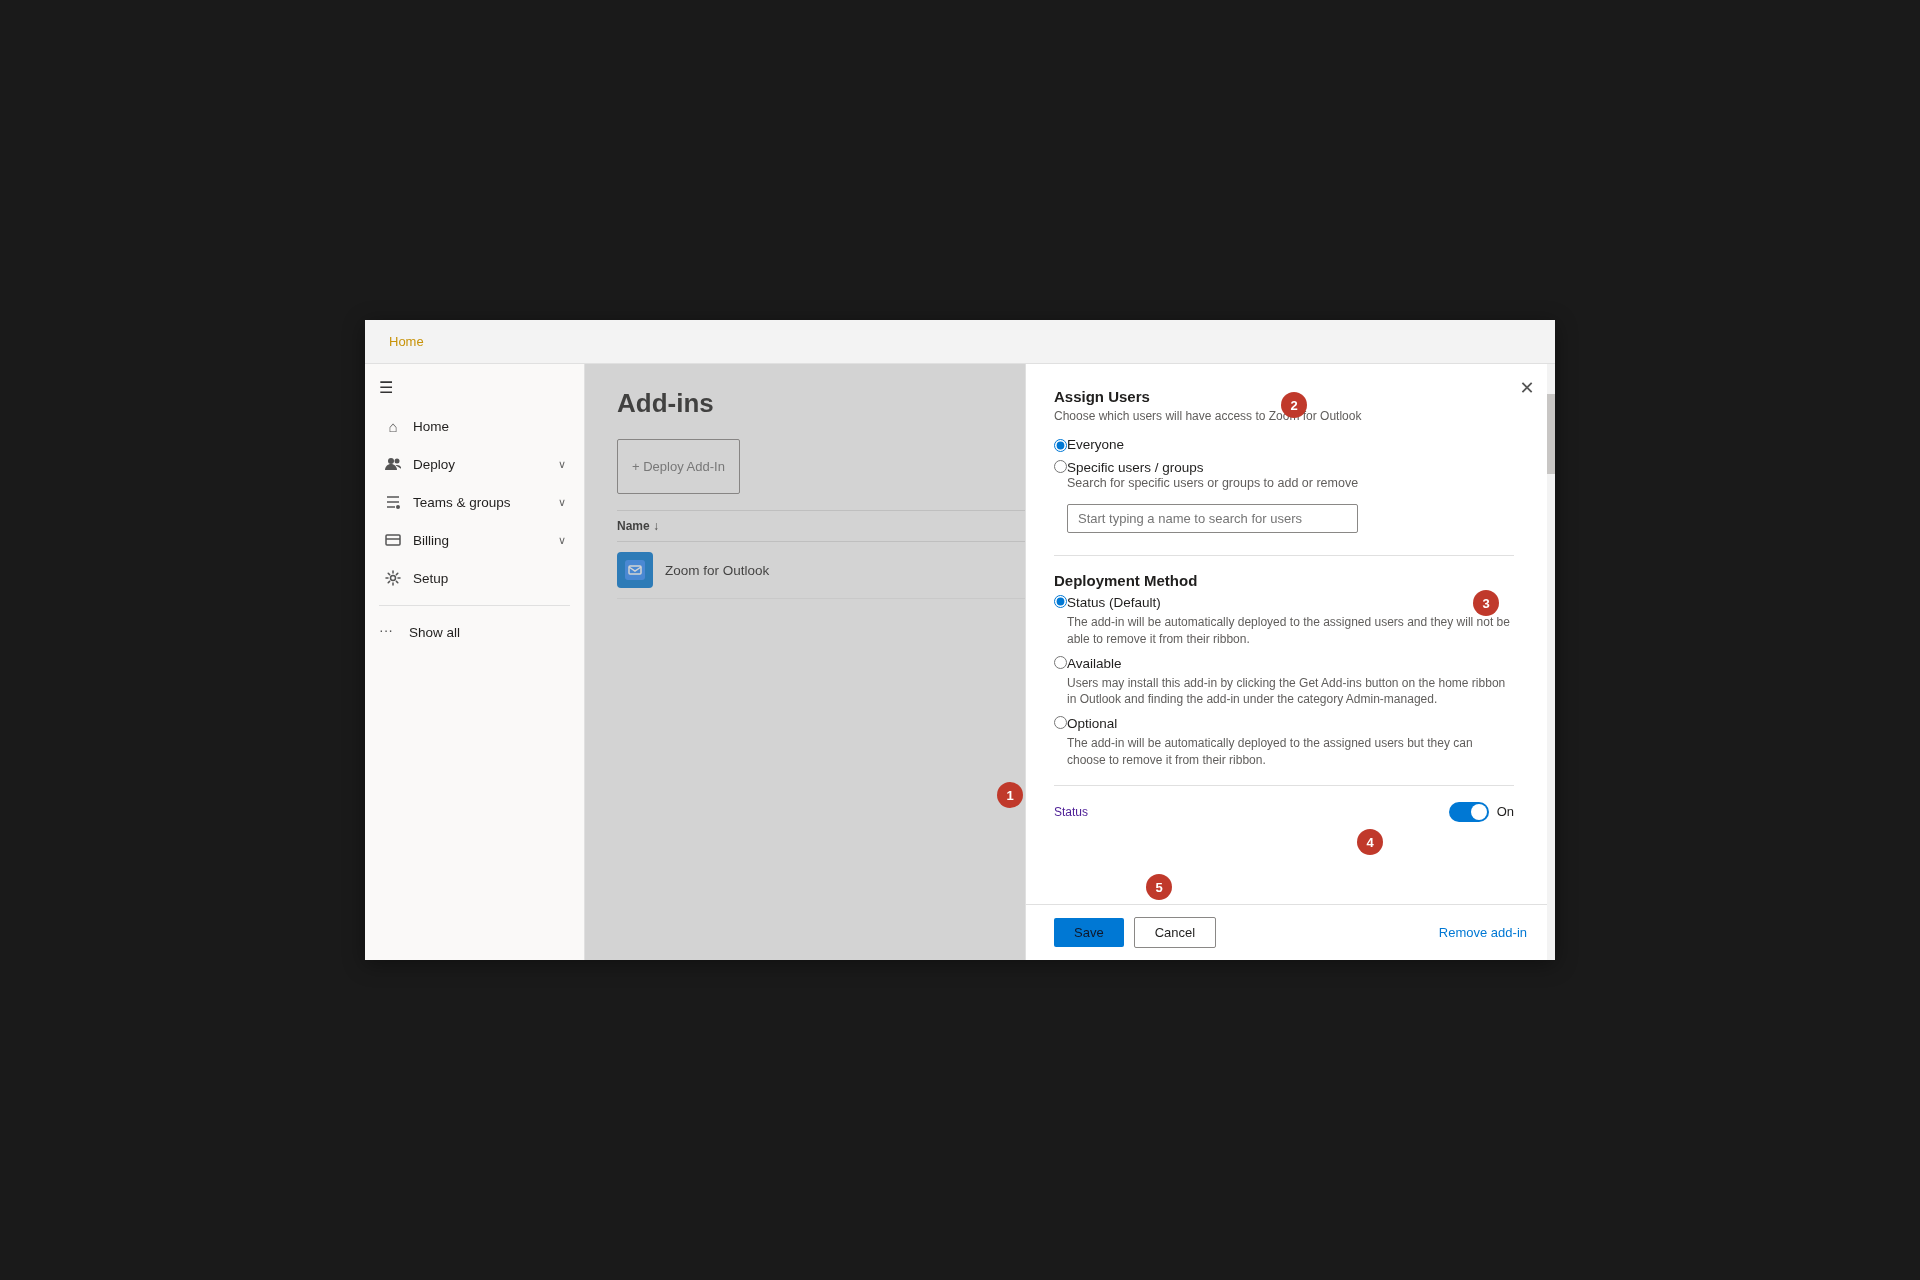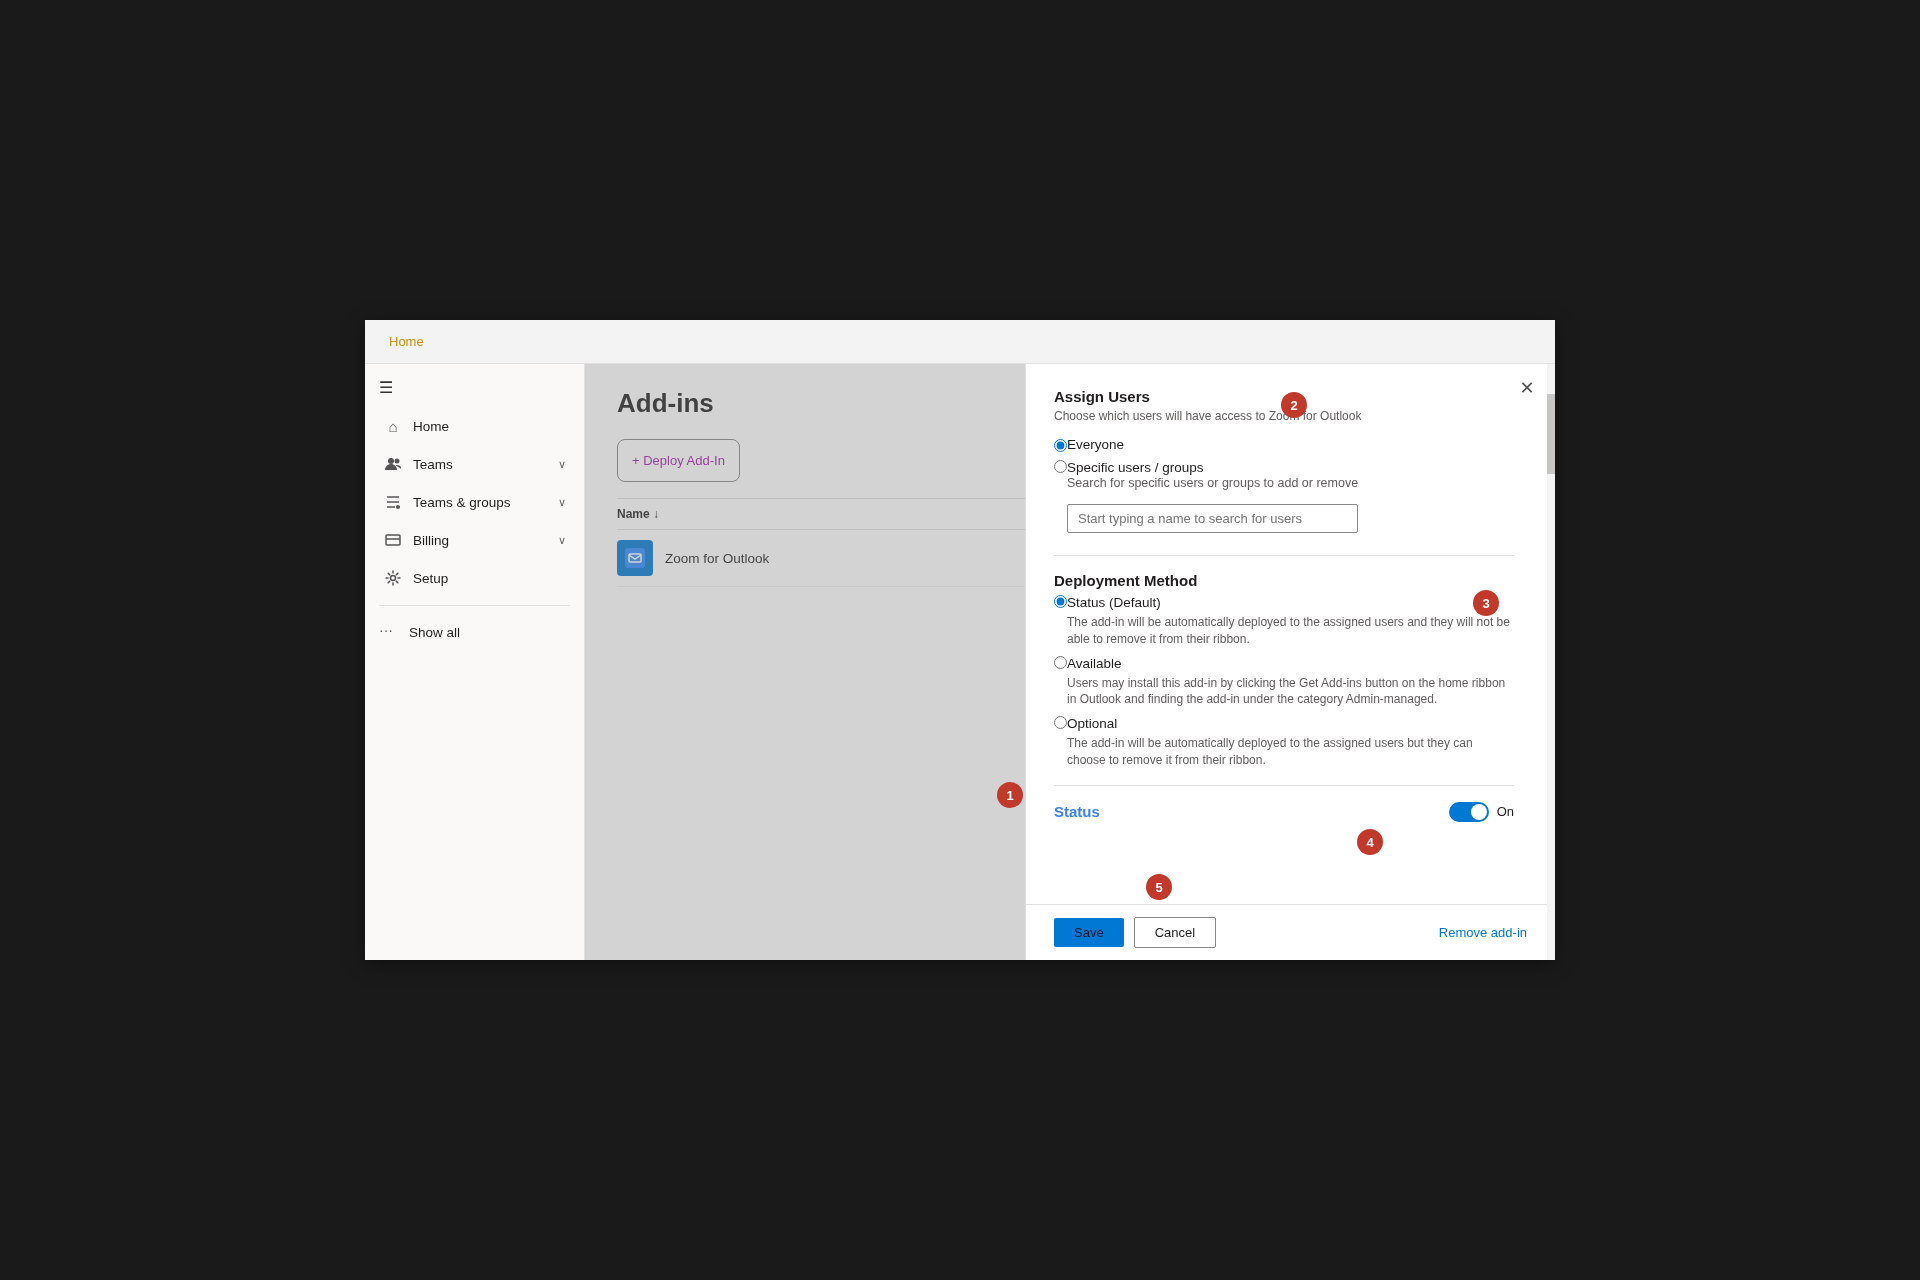--- a/index.html
+++ b/index.html
@@ -145,27 +145,27 @@
     .toolbar {
       display: flex;
       align-items: center;
       margin-bottom: 16px;
     }
 
     .deploy-btn {
       display: flex;
       align-items: center;
       gap: 6px;
-      padding: 13px 14px;
+      padding: 19px 14px;
       border: 1px solid #8a8886;
       background: #fff;
       cursor: pointer;
       font-size: 13px;
-      color: #a21caf;
-      border-radius: 8px;
+      color: #737373;
+      border-radius: 2px;
     }
 
     .table-header {
       border-top: 1px solid #e0e0e0;
       border-bottom: 1px solid #e0e0e0;
       padding: 8px 0;
       font-size: 12px;
       font-weight: 600;
       color: #201f1e;
     }
@@ -336,23 +336,23 @@
     }
 
     .status-row {
       display: flex;
       align-items: center;
       justify-content: space-between;
       margin-top: 8px;
     }
 
     .status-label {
-      font-size: 15px;
-      font-weight: 700;
-      color: #3b82f6;
+      font-size: 12px;
+      font-weight: 400;
+      color: #4c1d95;
     }
 
     .toggle-row {
       display: flex;
       align-items: center;
       gap: 8px;
     }
 
     .toggle {
       width: 40px;
@@ -460,21 +460,21 @@
 
       <div class="sidebar-item">
         <span class="icon">
           <svg width="16" height="16" viewBox="0 0 16 16" fill="#555">
               <circle cx="6" cy="5" r="3"></circle>
               <path d="M0 14c0-3.3 2.7-6 6-6s6 2.7 6 6" fill-rule="evenodd"></path>
               <circle cx="12" cy="5" r="2.5"></circle>
               <path d="M10.5 9.2c.5-.1 1-.2 1.5-.2 2.5 0 4.5 1.8 4.5 4"></path>
             </svg>
         </span>
-        <span>Teams</span>
+        <span>Deploy</span>
         <span class="chevron">∨</span>
       </div>
 
       <div class="sidebar-item">
         <span class="icon">
           <svg width="16" height="16" viewBox="0 0 16 16" fill="#555">
               <path d="M2 3h12M2 8h12M2 13h8" stroke="#555" stroke-width="1.5" fill="none"></path>
               <circle cx="13" cy="13" r="2" fill="#555"></circle>
             </svg>
         </span>

